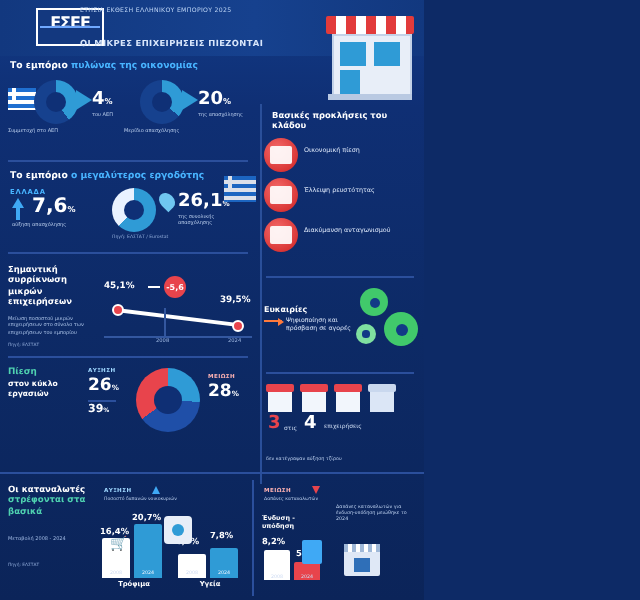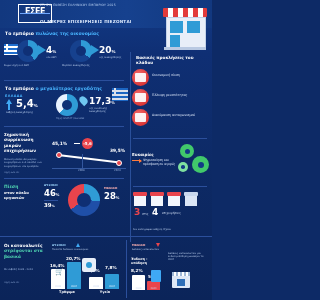--- a/index.html
+++ b/index.html
@@ -176,30 +176,30 @@
 
   <div class="rule" style="left:4px;top:80px;width:120px;"></div>
 
   <div class="s2-title">
     <span>Το εμπόριο </span><b>ο μεγαλύτερος εργοδότης</b>
   </div>
   <div class="gr-lbl">ΕΛΛΑΔΑ</div>
   <div class="upar"></div>
   <div class="upar-stem"></div>
   <div class="val" style="left:16px;top:98px;font-size:10px;">
-    <span>5,4</span><span style="font-size:4px;">%</span>
+    <span>7,6</span><span style="font-size:4px;">%</span>
   </div>
   <div class="statlbl" style="left:6px;top:111px;width:46px;">αύξηση απασχόλησης</div>
 
   <div class="donut" style="left:56px;top:94px;width:22px;height:22px;background:conic-gradient(#2f9bd6 0 62%,#e9f2ff 62% 100%);">
     <div class="hole" style="left:6px;top:6px;width:10px;height:10px;"></div>
   </div>
   <div style="position:absolute;left:80px;top:96px;width:7px;height:9px;border-radius:50% 50% 50% 0;background:#6fc6f0;transform:rotate(-45deg);"></div>
   <div class="val" style="left:89px;top:96px;font-size:9px;">
-    <span>17,3</span><span style="font-size:3.6px;">%</span>
+    <span>26,1</span><span style="font-size:3.6px;">%</span>
   </div>
   <div class="statlbl" style="left:89px;top:107px;width:34px;">της συνολικής απασχόλησης</div>
   <div class="statlbl" style="left:56px;top:118px;width:60px;font-size:2.3px;color:#8faad8;">Πηγή: ΕΛΣΤΑΤ / Eurostat</div>
 
   <div class="flag" style="left:112px;top:88px;width:16px;height:13px;opacity:.85;">
     <div class="cnr"></div>
   </div>
 
   <div class="rule" style="left:4px;top:126px;width:120px;"></div>
 
@@ -268,21 +268,21 @@
 
   <div class="rule" style="left:4px;top:178px;width:120px;"></div>
 
   <div class="s4-t">
     <span>Πίεση</span><br>
     <span class="w">στον κύκλο εργασιών</span>
   </div>
 
   <div class="mini-lbl" style="left:44px;top:183px;color:#9fd8ff;">ΑΥΞΗΣΗ</div>
   <div class="big" style="left:44px;top:188px;">
-    <span>46</span><span style="font-size:3.6px;">%</span>
+    <span>26</span><span style="font-size:3.6px;">%</span>
   </div>
   <div class="rule" style="left:44px;top:200px;width:14px;"></div>
   <div class="val" style="left:44px;top:202px;font-size:5.5px;">
     <span>39</span><span style="font-size:3px;">%</span>
   </div>
 
   <div class="donut" style="left:68px;top:184px;width:32px;height:32px;background:conic-gradient(#2f9bd6 0 26%,#1f4fa8 26% 65%,#e8444c 65% 100%);">
     <div class="hole" style="left:9px;top:9px;width:14px;height:14px;background:#0f2f74;"></div>
   </div>
 

